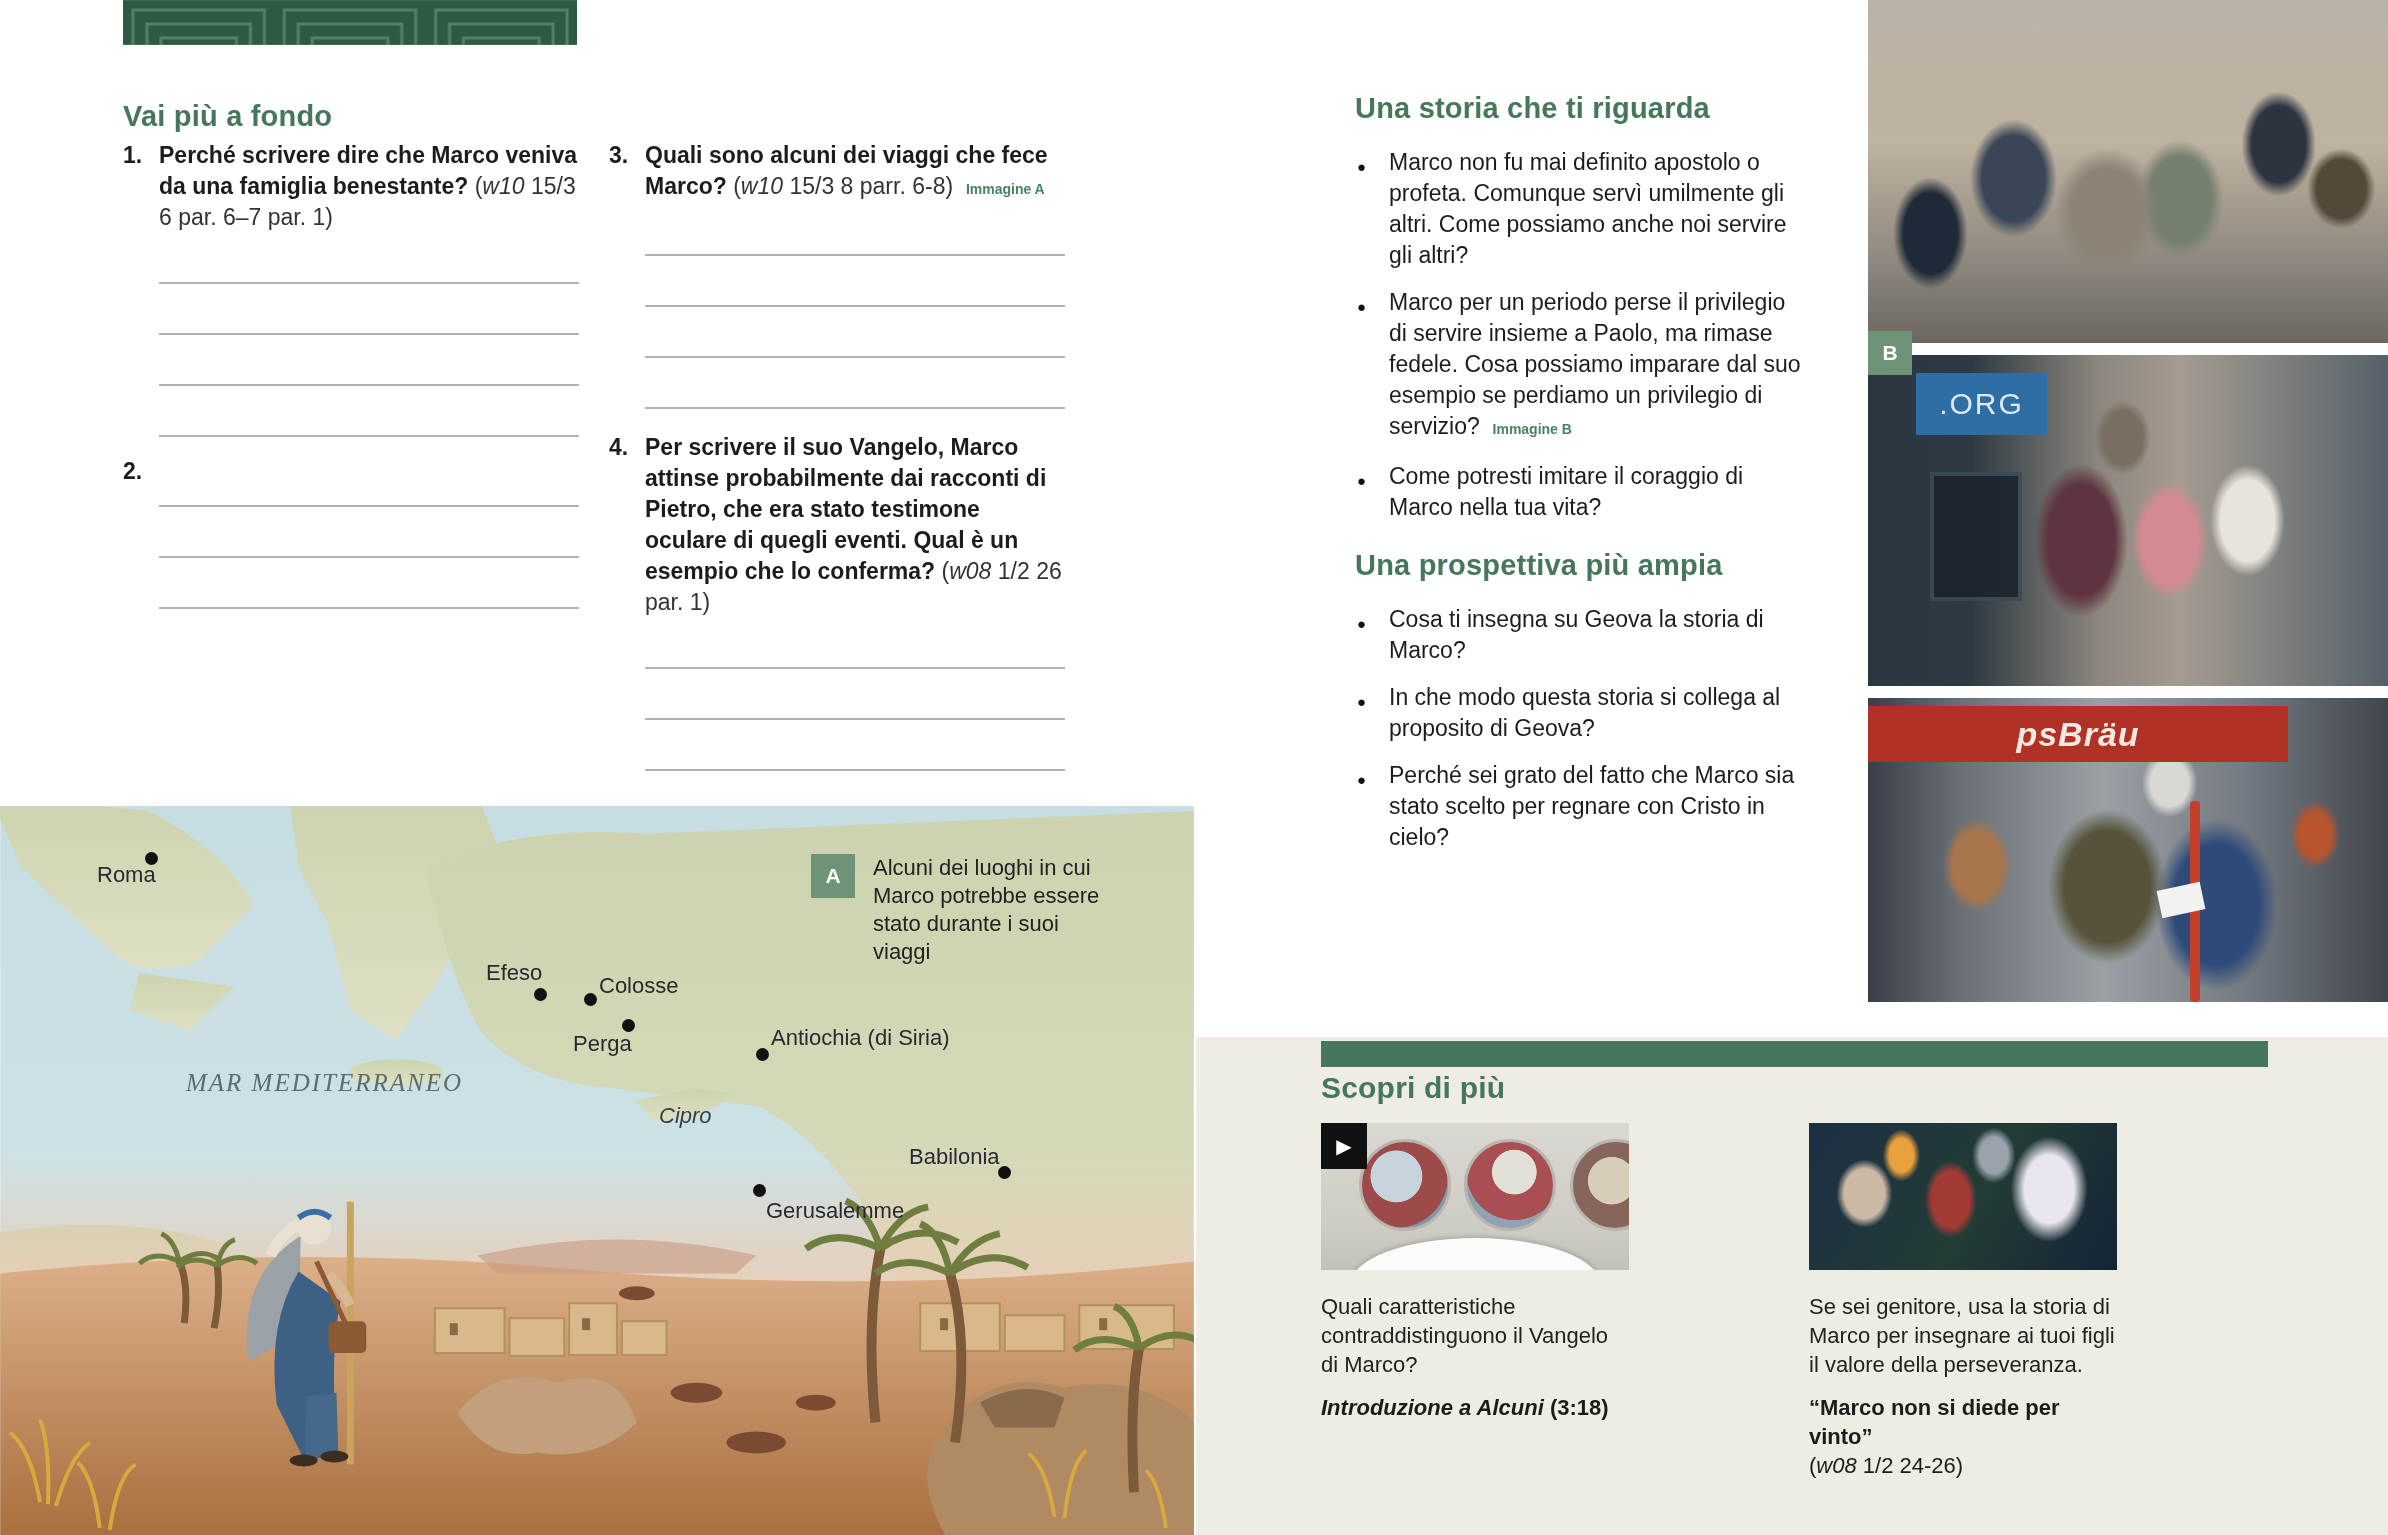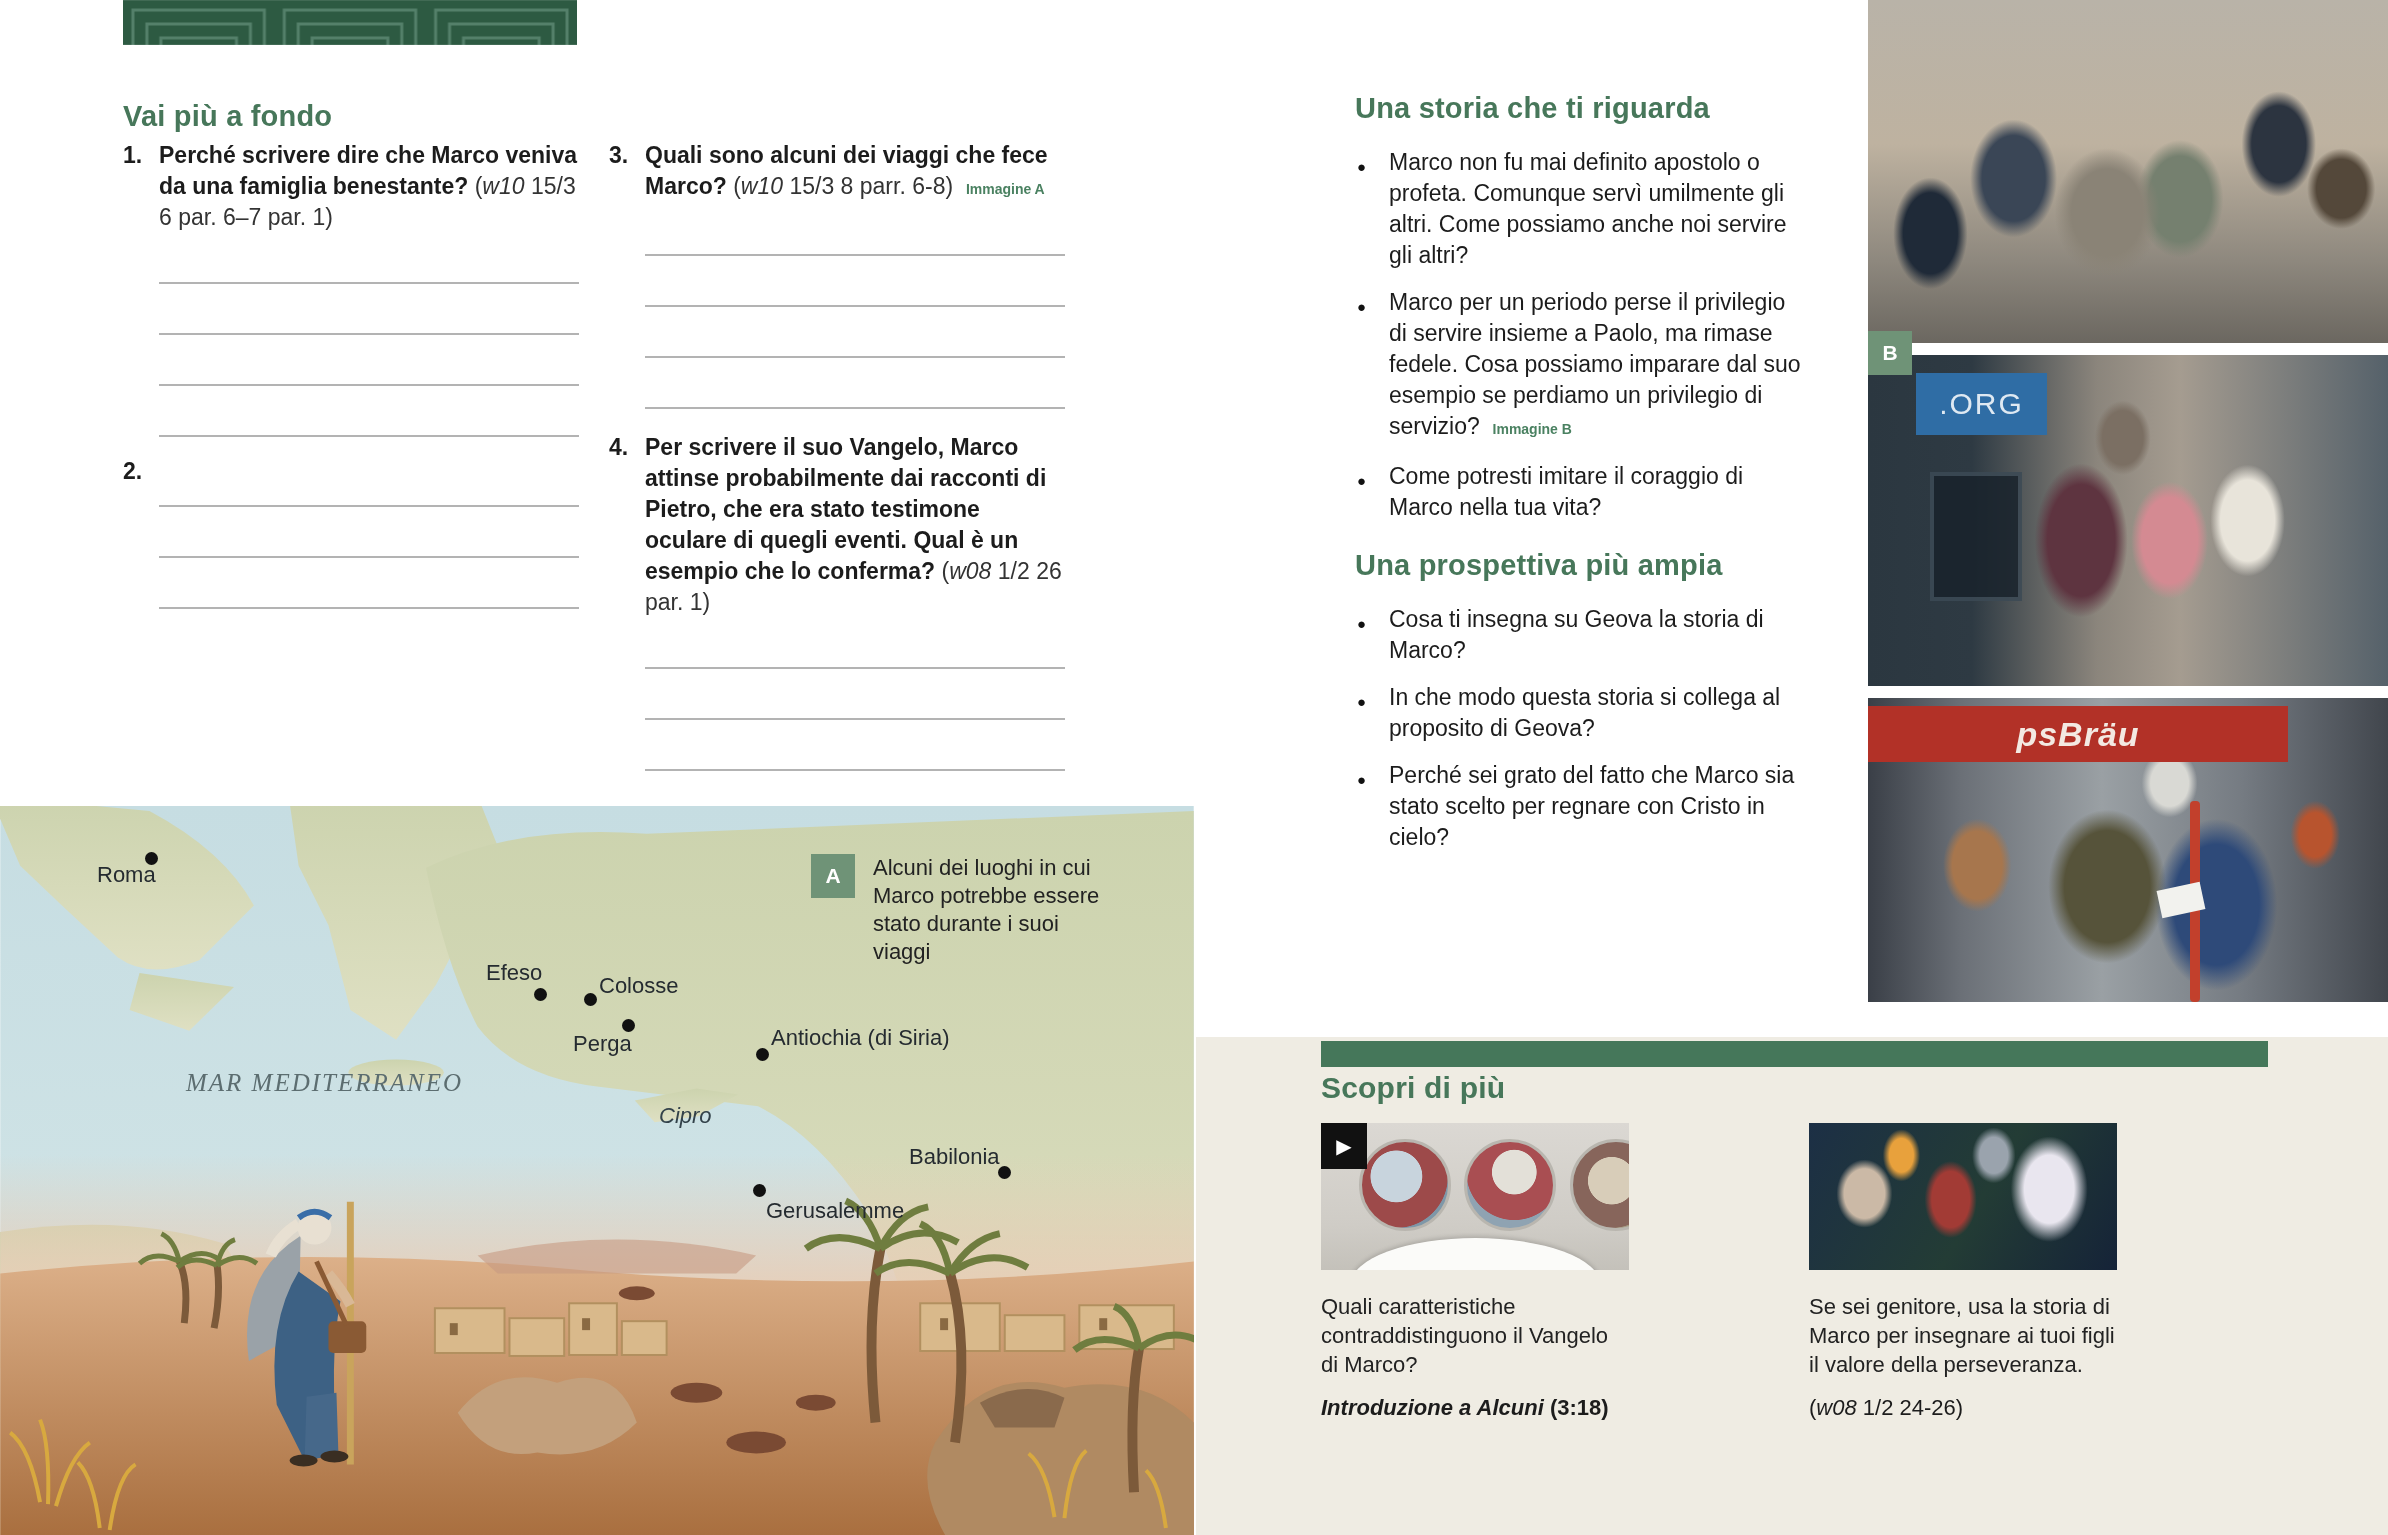--- a/index.html
+++ b/index.html
@@ -366,19 +366,20 @@
         <div class="book"></div>
       </div>
       <div class="disc-caption">Quali caratteristiche contraddistinguono il Vangelo di Marco?</div>
       <div class="disc-ref"><span class="it-bold">Introduzione a Alcuni</span><span class="bold"> (3:18)</span></div>
     </div>
 
     <div class="disc-card" style="left:613px;">
       <div class="thumb thumb-paint"></div>
       <div class="disc-caption">Se sei genitore, usa la storia di Marco per insegnare ai tuoi figli il valore della perseveranza.</div>
       <div class="disc-ref">
+        <div class="bold">“Marco non si diede per vinto”</div>
         <div class="plain"><span>(</span><i>w08</i><span> 1/2 24-26)</span></div>
       </div>
     </div>
   </div>
 
 </div>
 
 
 </body></html>

